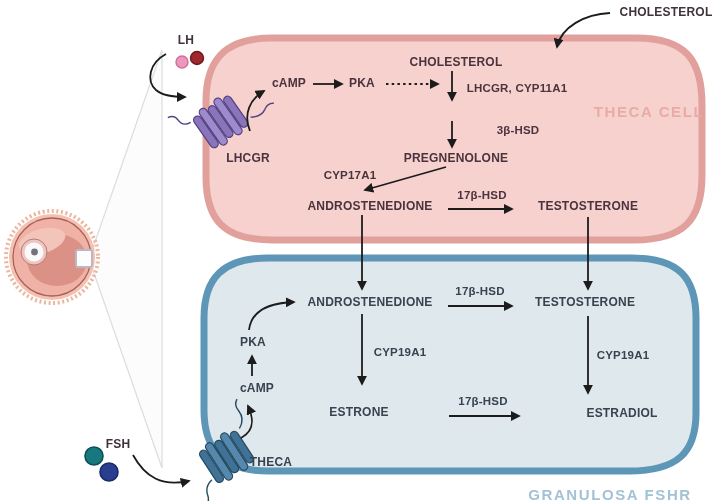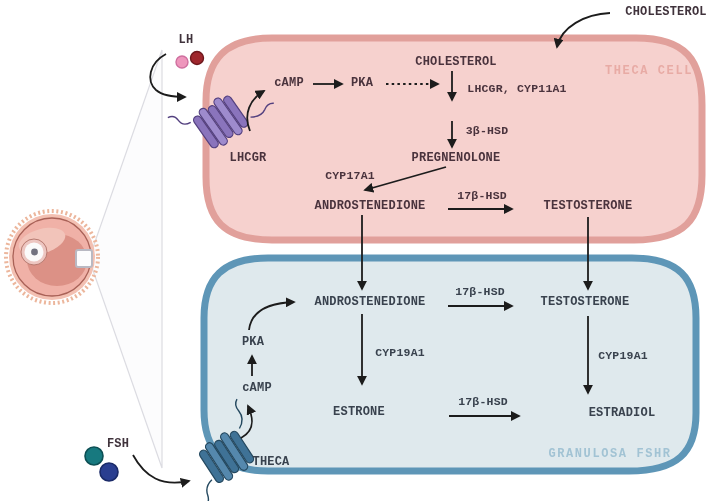--- a/index.html
+++ b/index.html
@@ -1,30 +1,30 @@
 <!DOCTYPE html>
 <html><head>
 <meta charset="utf-8">
 <style>
   html,body{margin:0;padding:0;background:#ffffff;}
   .stage{
     position:relative;width:720px;height:501px;overflow:hidden;background:#ffffff;
-    font-family:Liberation Mono, monospace;
+    font-family:Liberation Sans, sans-serif;
   }
   .stage svg{position:absolute;left:0;top:0;}
   .lbl{
     position:absolute;transform:translate(-50%,-50%);
     font-weight:bold;font-size:12px;line-height:1;white-space:nowrap;
     letter-spacing:.2px;color:#473440;
   }
   .t{color:#4a333d;}
   .g{color:#39424e;}
   .o{color:#40333c;}
   .enz{font-size:11.5px;}
-  .cellname{font-size:12px;letter-spacing:1.6px;}
+  .cellname{font-size:15px;letter-spacing:1.6px;margin-top:40px;}
   .theca-name{color:#e8aba5;}
   .gran-name{color:#a2c3d4;}
 </style>
 </head>
 <body>
 
 <div class="stage">
 
 <svg width="720" height="501" viewBox="0 0 720 501">
   <defs>
@@ -105,21 +105,21 @@
 <div class="lbl o" style="left:186px;top:40px">LH</div>
 <div class="lbl o" style="left:118px;top:444px">FSH</div>
 <div class="lbl t" style="left:248px;top:158px">LHCGR</div>
 <div class="lbl g" style="left:271px;top:462px">THECA</div>
 
 <div class="lbl cellname theca-name" style="left:649px;top:71px">THECA CELL</div>
 <div class="lbl t" style="left:289px;top:83px">cAMP</div>
 <div class="lbl t" style="left:362px;top:83px">PKA</div>
 <div class="lbl t" style="left:456px;top:62px">CHOLESTEROL</div>
 <div class="lbl t enz" style="left:517px;top:89px">LHCGR, CYP11A1</div>
-<div class="lbl t enz" style="left:487px;top:131px">3β-HSD</div>
+<div class="lbl t enz" style="left:518px;top:131px">3β-HSD</div>
 <div class="lbl t" style="left:456px;top:158px">PREGNENOLONE</div>
 <div class="lbl t enz" style="left:350px;top:176px">CYP17A1</div>
 <div class="lbl t" style="left:370px;top:206px">ANDROSTENEDIONE</div>
 <div class="lbl t enz" style="left:482px;top:196px">17β-HSD</div>
 <div class="lbl t" style="left:588px;top:206px">TESTOSTERONE</div>
 
 <div class="lbl cellname gran-name" style="left:610px;top:454px">GRANULOSA FSHR</div>
 <div class="lbl g" style="left:370px;top:302px">ANDROSTENEDIONE</div>
 <div class="lbl g enz" style="left:480px;top:292px">17β-HSD</div>
 <div class="lbl g" style="left:585px;top:302px">TESTOSTERONE</div>

